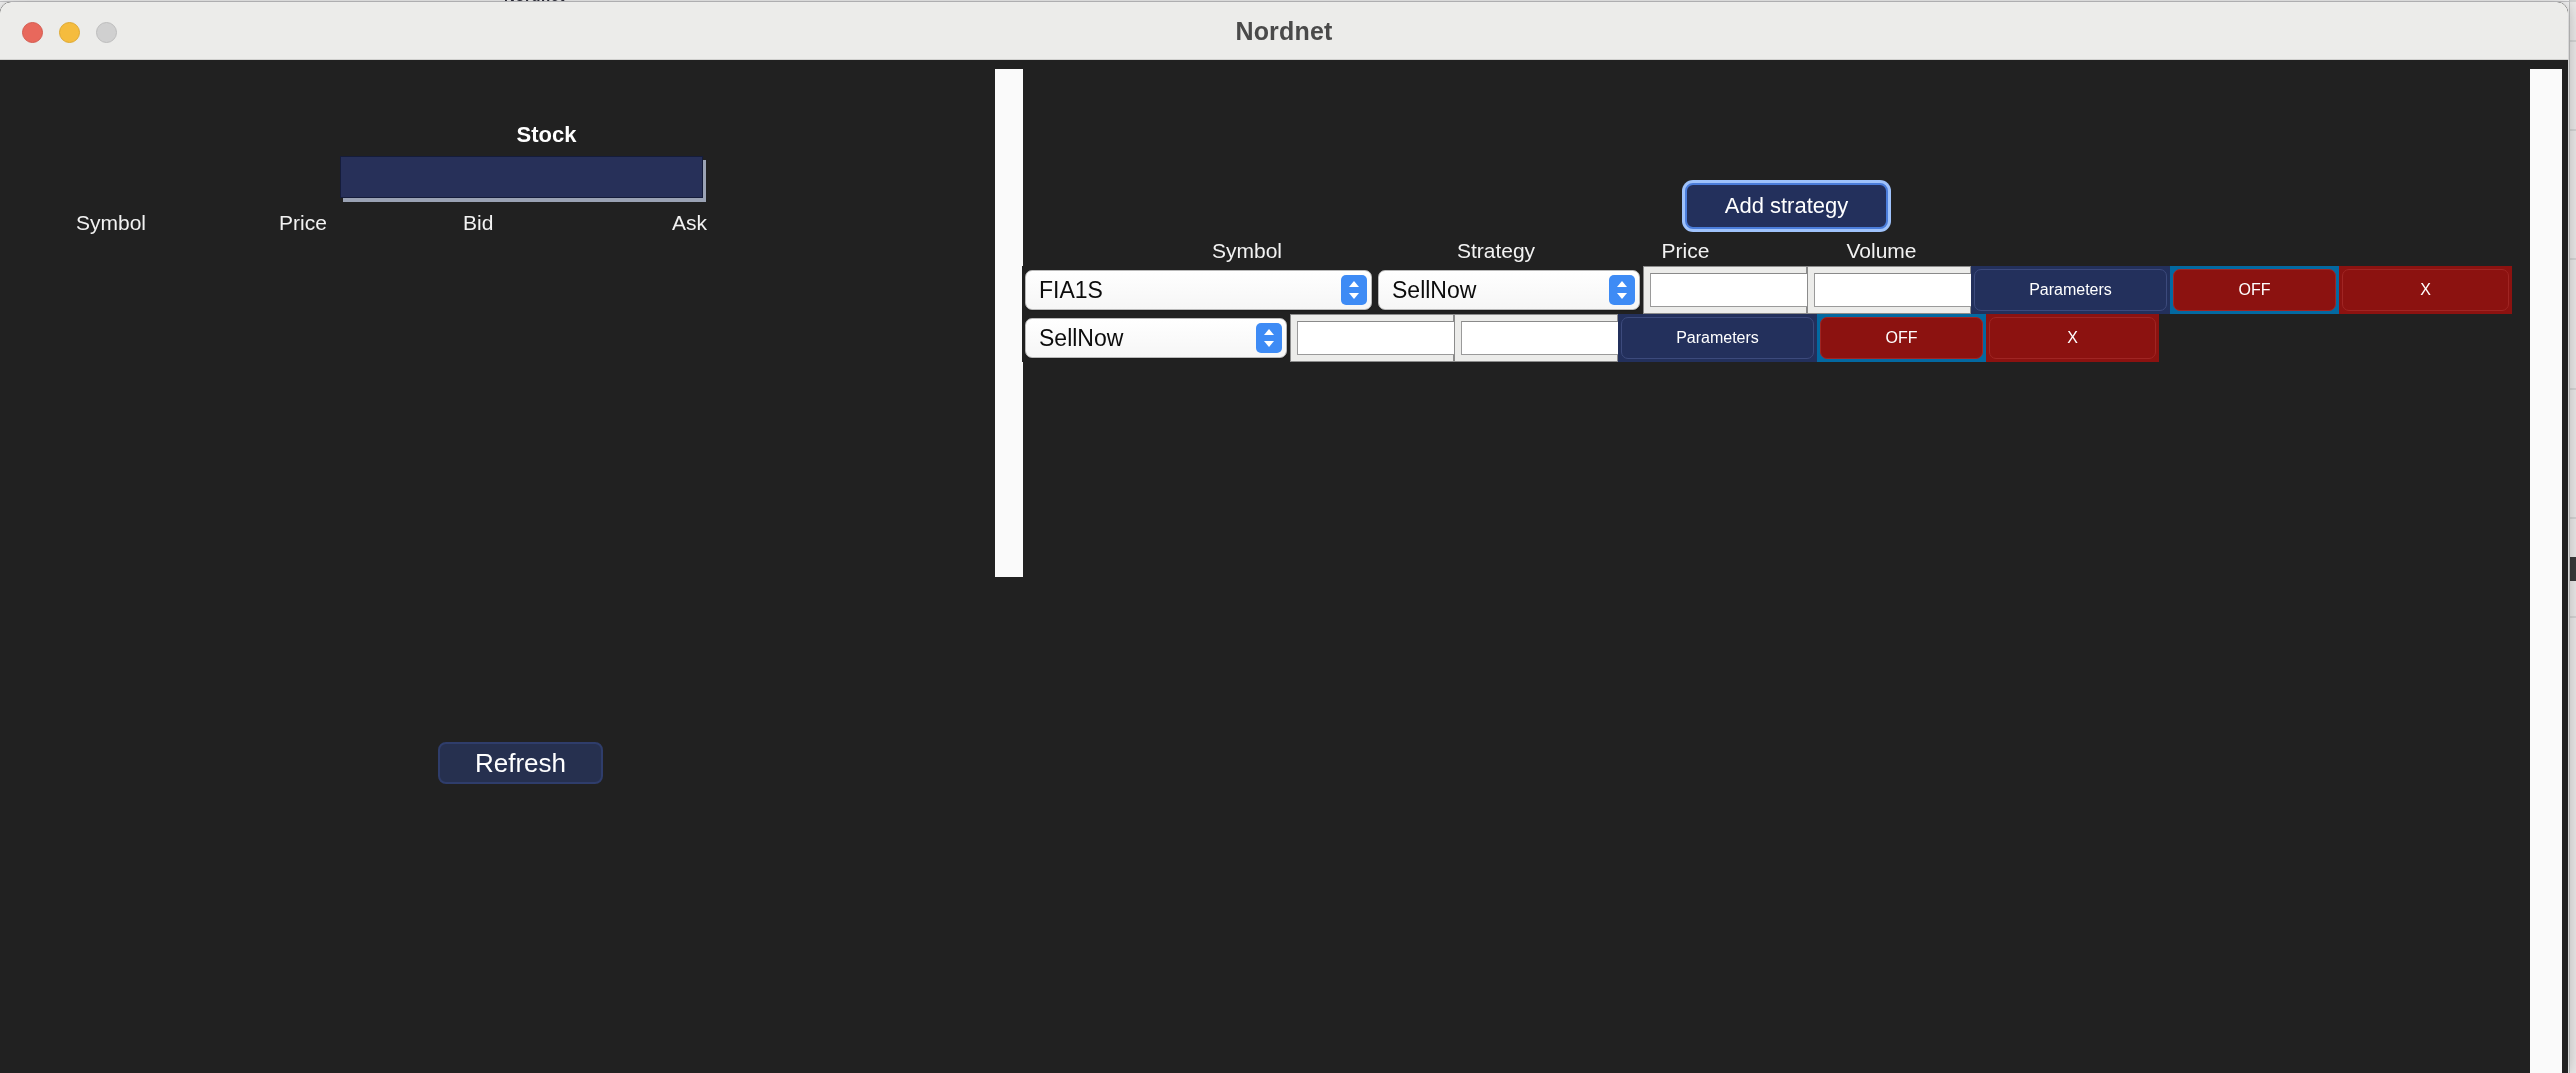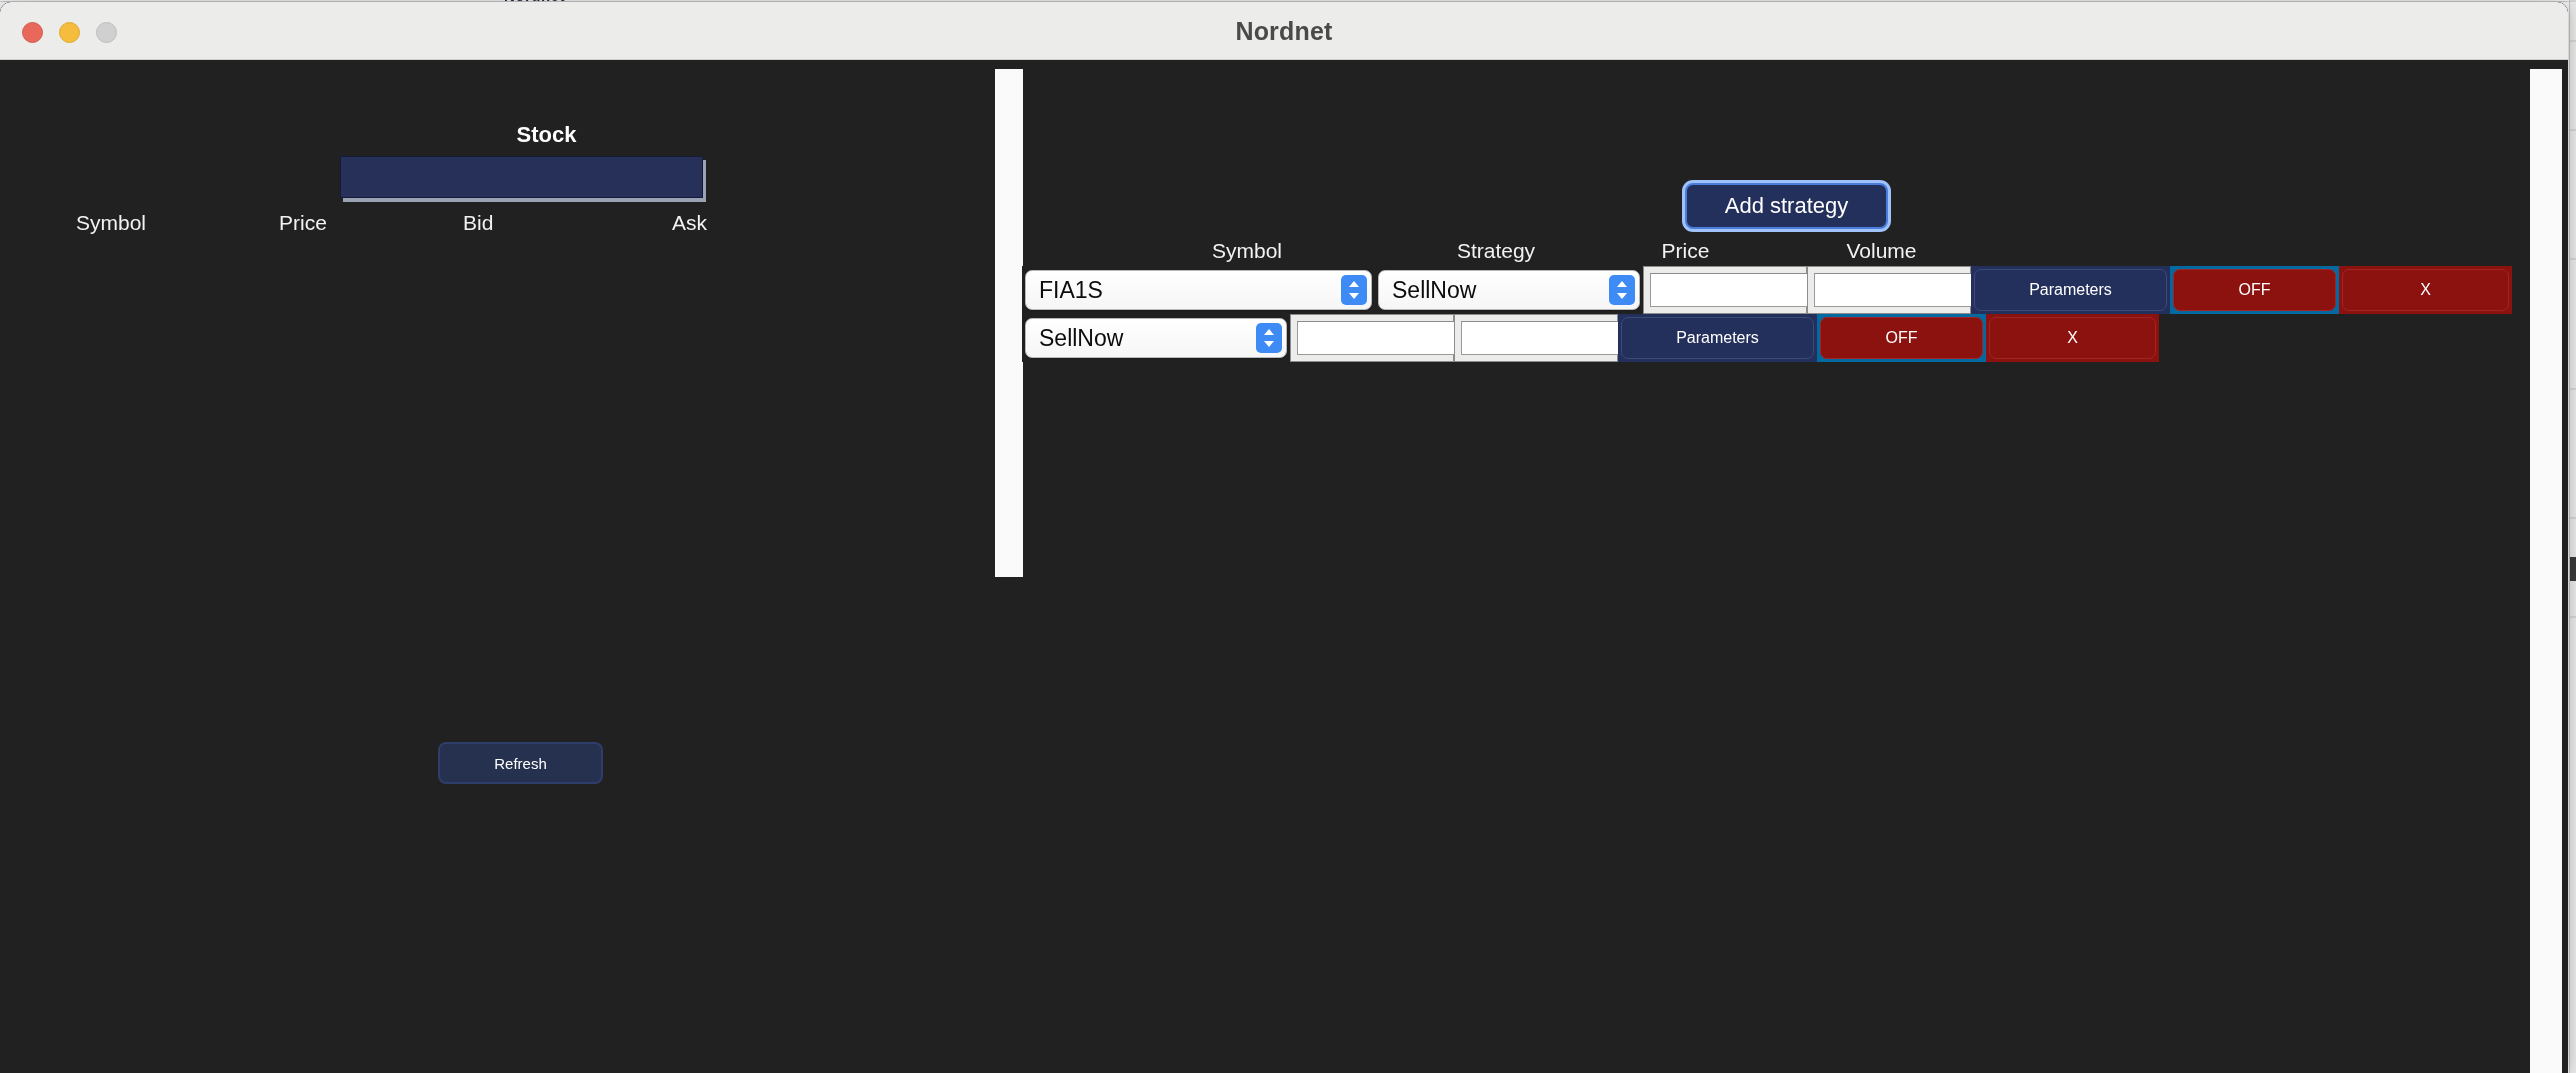--- a/index.html
+++ b/index.html
@@ -175,21 +175,21 @@
   #refresh-button {
     position: absolute;
     left: 438px;
     top: 682px;
     width: 165px;
     height: 42px;
     background: #26304f;
     border: 2px solid #2f3d6b;
     border-radius: 8px;
     color: #ffffff;
-    font-size: 15px;
+    font-size: 26px;
     font-family: "Liberation Sans", sans-serif;
     cursor: pointer;
     padding: 0;
     box-sizing: border-box;
   }
 
   
   #strategy-panel {
     position: absolute;
     left: 974px;

